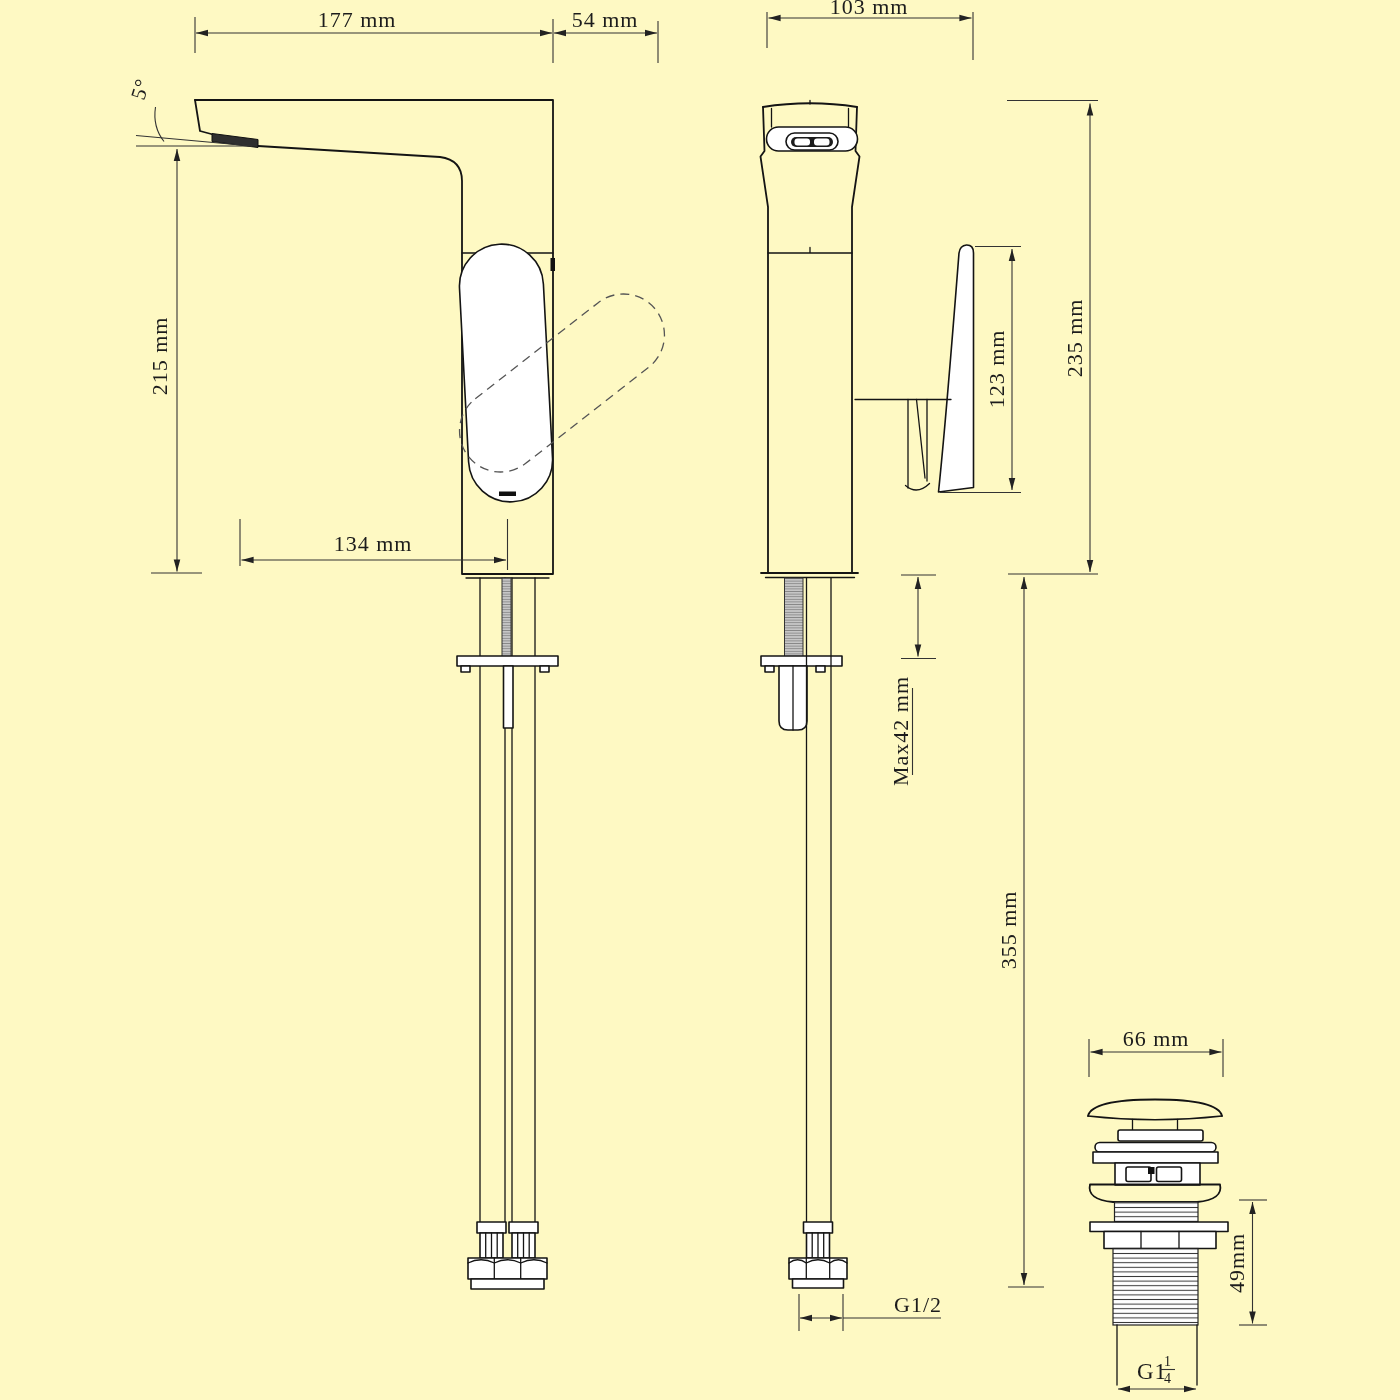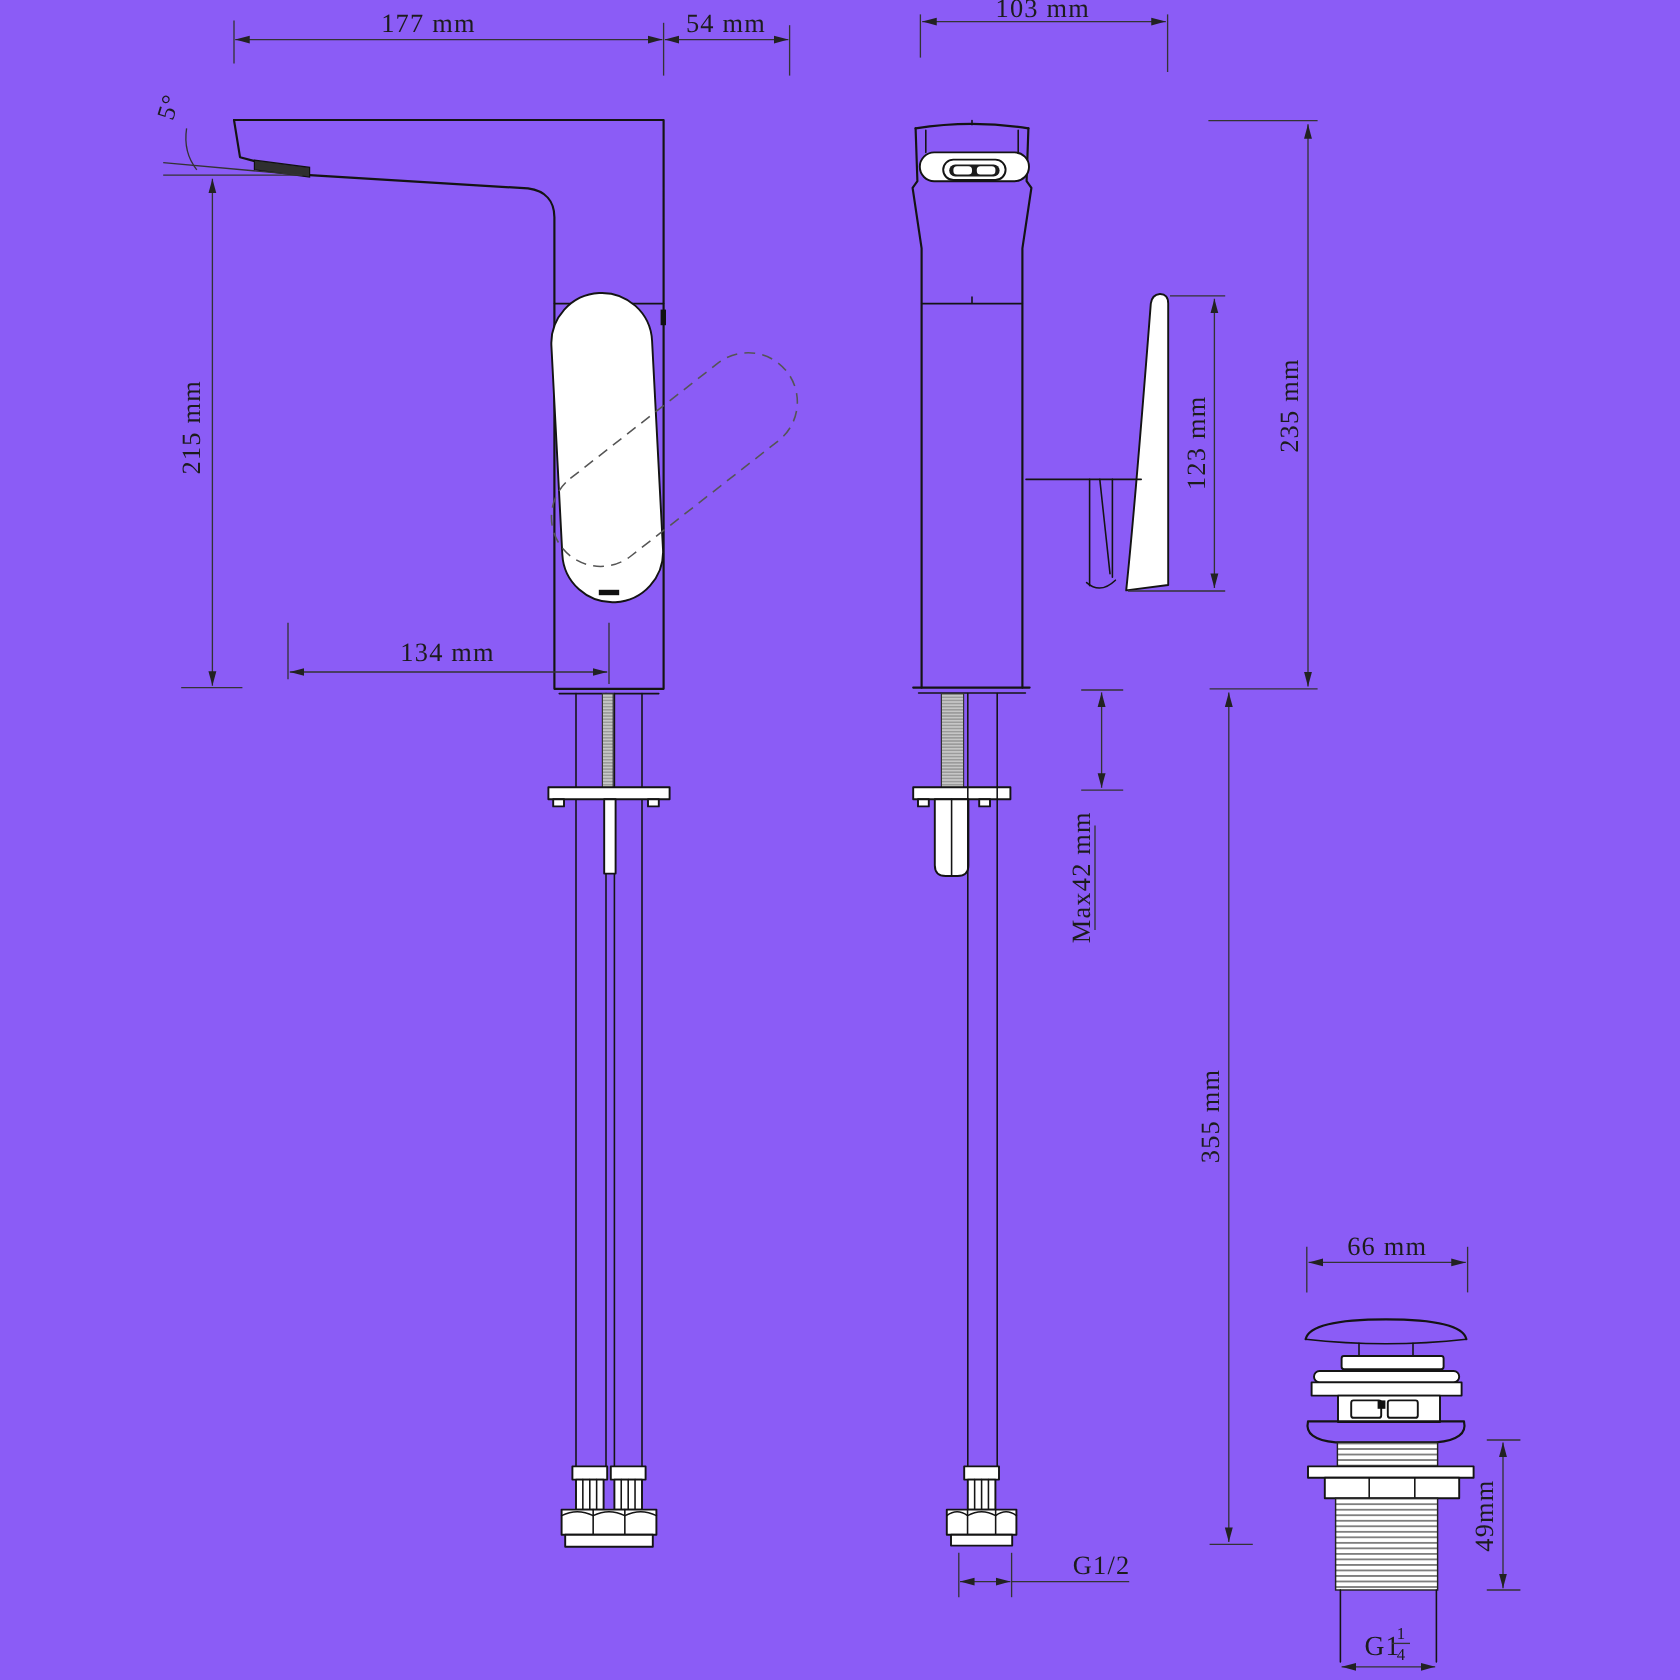--- a/index.html
+++ b/index.html
@@ -1,16 +1,16 @@
 <!DOCTYPE html>
 <html><head>
 <meta charset="utf-8">
 <style>
   html,body{margin:0;padding:0;background:#fff;}
-  .sheet{position:relative;width:1400px;height:1400px;background:#8b5cf6;overflow:hidden;}
+  .sheet{position:relative;width:1400px;height:1400px;background:#fef9c3;overflow:hidden;}
   svg{display:block;}
   text{font-family:"Liberation Serif","DejaVu Serif",serif;fill:#1c1c1c;letter-spacing:1px;}
   .dimtext{font-size:22px;}
   .angletext{font-size:21px;}
   .fractext{font-size:14px;letter-spacing:0;}
   .part{fill:none;stroke:#141414;stroke-width:1.8;stroke-linejoin:round;stroke-linecap:round;}
   .part2{fill:none;stroke:#141414;stroke-width:1.3;stroke-linejoin:round;stroke-linecap:round;}
   .partfill{fill:#ffffff;stroke:#141414;stroke-width:1.6;stroke-linejoin:round;}
   .dim{stroke:#333;stroke-width:1.1;fill:none;}
   .dashed{fill:none;stroke:#555;stroke-width:1.3;stroke-dasharray:9 6;}

